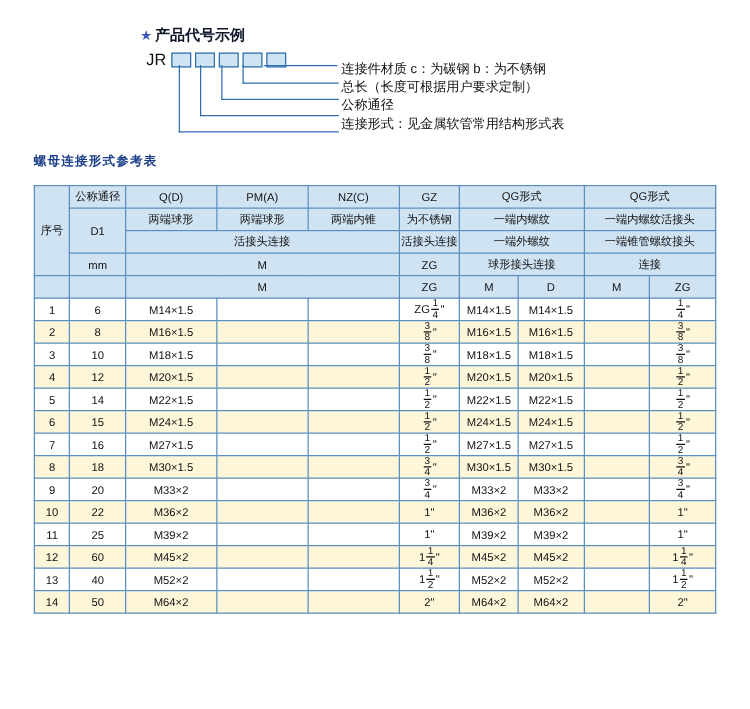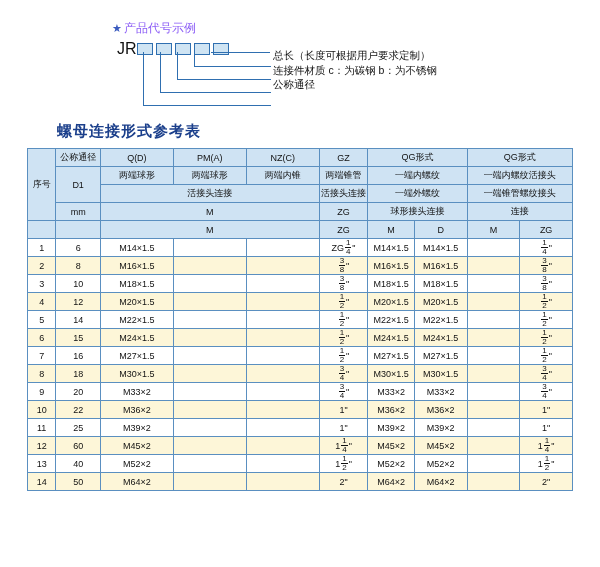--- a/index.html
+++ b/index.html
@@ -7,32 +7,32 @@
     width:600px;height:567px;
     background:#ffffff;
     font-family:"Liberation Sans","DejaVu Sans",sans-serif;
     color:#000;
     position:relative;
     overflow:hidden;
   }
   
   .code-block{position:relative;height:118px;}
   .star{position:absolute;left:112px;top:22px;color:#3b5bbf;font-size:11px;}
-  .code-title{position:absolute;left:124px;top:20px;font-size:12px;font-weight:normal;color:#8b5cf6;text-align:right;}
-  .jr{position:absolute;left:117px;top:40px;font-size:16px;color:#111;}
+  .code-title{position:absolute;left:124px;top:20px;font-size:12px;font-weight:bold;color:#0f172a;text-align:right;}
+  .jr{position:absolute;left:117px;top:40px;font-size:13px;color:#111;}
   .boxes{position:absolute;left:137px;top:41px;}
   .boxes span{display:inline-block;width:14px;height:10px;border:1px solid #2f6fb0;background:#cfe4f3;margin-right:3px;}
   .legend{position:absolute;left:273px;top:48px;font-size:10.5px;line-height:14.5px;color:#111;}
   .legend div{white-space:nowrap;}
   .leader{position:absolute;border-left:1px solid #2f6fb0;border-bottom:1px solid #2f6fb0;}
   .hline{position:absolute;border-top:1px solid #2f6fb0;}
   
   .sec-title{
     position:absolute;left:27px;top:122px;
-    font-size:15px;font-weight:bold;color:#1b3f8b;letter-spacing:1px;margin-left:30px;
+    font-size:10px;font-weight:bold;color:#1b3f8b;letter-spacing:1px;
   }
   
   table{
     position:absolute;left:27px;top:148px;
     border-collapse:collapse;
     width:546px;
     font-size:9px;
     table-layout:fixed;
   }
   td,th{
@@ -74,23 +74,24 @@
     <span></span><span></span><span></span><span></span><span></span>
   </span>
 
   <div class="leader" style="left:143px;top:52px;width:127px;height:53px;"></div>
   <div class="leader" style="left:160px;top:52px;width:110px;height:40px;"></div>
   <div class="leader" style="left:177px;top:52px;width:93px;height:27px;"></div>
   <div class="leader" style="left:194px;top:52px;width:76px;height:14px;"></div>
   <div class="hline" style="left:211px;top:52px;width:59px;"></div>
 
   <div class="legend">
+    <div>连接件材质  c：为碳钢  b：为不锈钢</div>
     <div>总长（长度可根据用户要求定制）</div>
-    <div>连接件材质  c：为碳钢  b：为不锈钢</div>
     <div>公称通径</div>
+    <div>连接形式：见金属软管常用结构形式表</div>
   </div>
 </div>
 
 <div class="sec-title">螺母连接形式参考表</div>
 
 <table>
   <colgroup>
     <col class="seq">
       <col class="dn">
       <col class="c3">
@@ -111,21 +112,21 @@
       <td>NZ(C)</td>
       <td>GZ</td>
       <td colspan="2">QG形式</td>
       <td colspan="2">QG形式</td>
     </tr>
     <tr>
       <td rowspan="2">D1</td>
       <td>两端球形</td>
       <td>两端球形</td>
       <td>两端内锥</td>
-      <td>两端锥管</td>
+      <td>为不锈钢</td>
       <td colspan="2">一端内螺纹</td>
       <td colspan="2">一端内螺纹活接头</td>
     </tr>
     <tr>
       <td colspan="3">活接头连接</td>
       <td>活接头连接</td>
       <td colspan="2">一端外螺纹</td>
       <td colspan="2">一端锥管螺纹接头</td>
     </tr>
     <tr>

